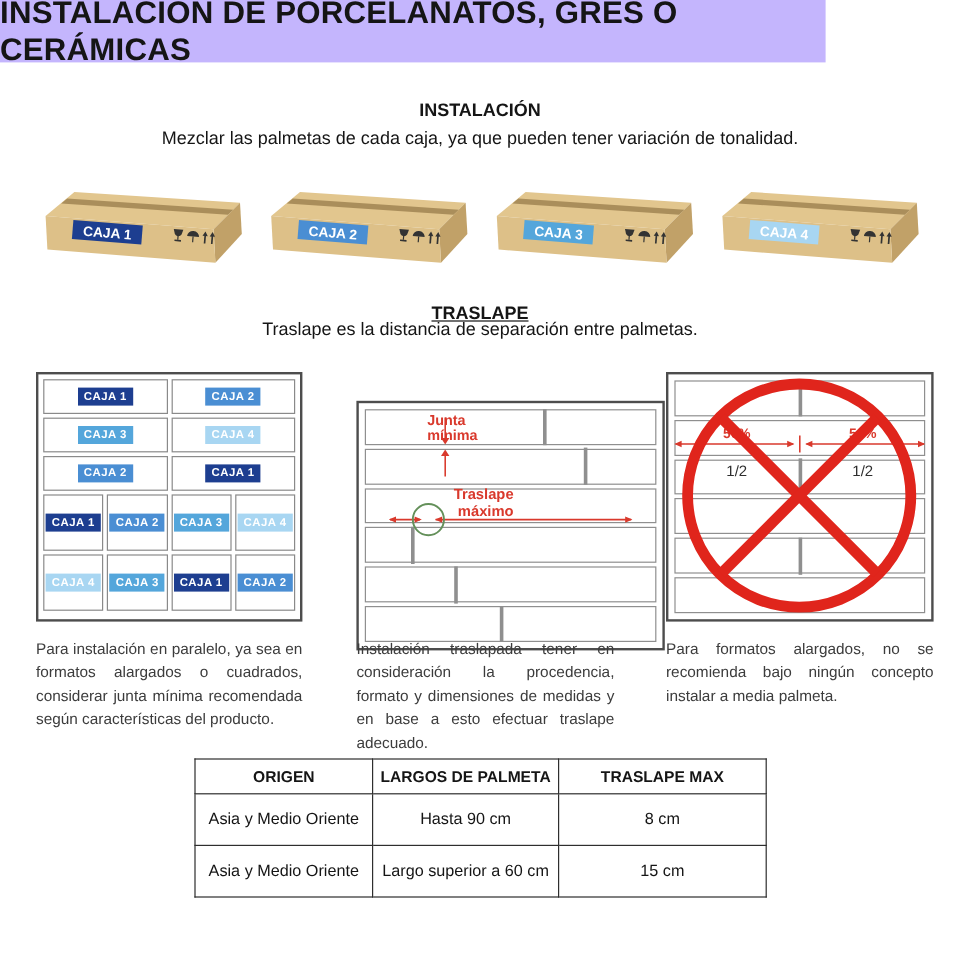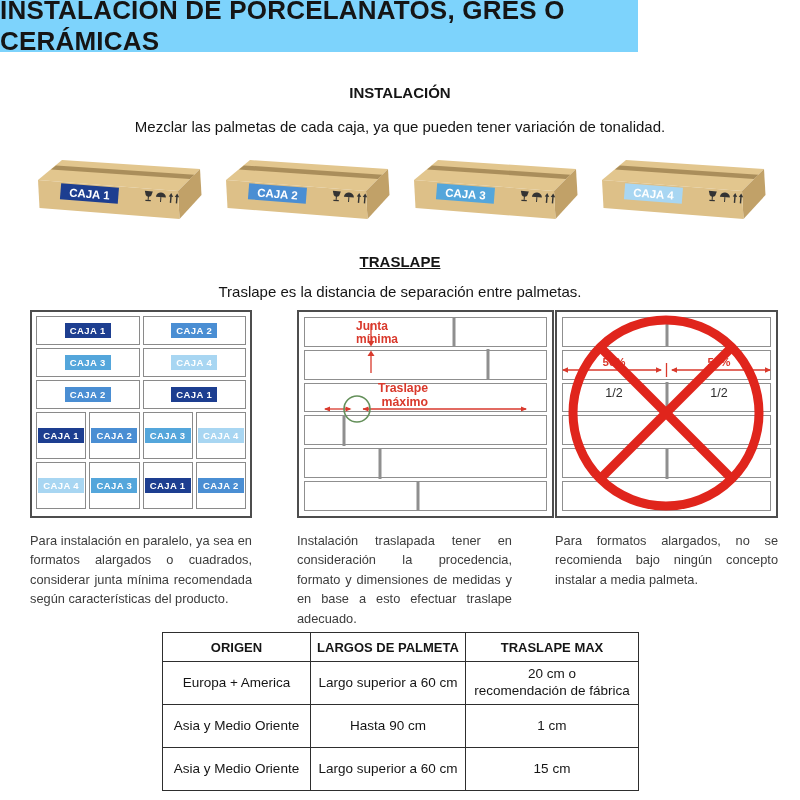--- a/index.html
+++ b/index.html
@@ -1,45 +1,45 @@
 <!DOCTYPE html>
 <html style="--red: #d9392c; --prohib: #e0251c; --green: #64905a;"><head>
 <meta charset="utf-8">
 <style>
   html,body{margin:0;padding:0;}
   body{
     width:800px;height:800px;position:relative;background:#fff;
     font-family:"Liberation Sans", sans-serif;color:#151515;overflow:hidden;
   }
   .topbar{
-    position:absolute;top:0;left:0;width:638px;height:52px;background:#7dd3fc;
+    position:absolute;top:0;left:0;width:688px;height:52px;background:#c4b5fd;
     display:flex;align-items:center;justify-content:center;
   }
   .topbar h1{margin:0;font-size:26px;font-weight:700;letter-spacing:.2px;}
   .sec-head{position:absolute;left:0;width:800px;text-align:center;font-size:15px;font-weight:700;margin:0;}
   #instalacion-heading{top:84px;}
   #traslape-heading{top:253px;text-decoration:underline;}
   .sec-sub{position:absolute;left:0;width:800px;text-align:center;font-size:15px;margin:0;}
-  #instalacion-subtitle{top:118px;}
-  #traslape-subtitle{top:283px;}
+  #instalacion-subtitle{top:107px;}
+  #traslape-subtitle{top:266px;}
   #boxes-row{
     position:absolute;top:150px;left:0;width:800px;
     display:flex;justify-content:center;gap:16px;
   }
   .panel{
     position:absolute;top:310px;height:208px;border:2px solid #4d4d4d;
     background:#fff;box-sizing:border-box;
   }
   #diagram-parallel{left:30px;width:222px;padding:4px;display:flex;flex-direction:column;gap:3px;}
   .tile-row{display:flex;gap:3px;}
   .tile-row.short{height:29px;}
   .tile-row.tall{height:47px;}
   .tile{flex:1;border:1.5px solid #8a8a8a;display:flex;align-items:center;justify-content:center;background:#fff;}
   .tile-label{color:#fff;font-size:9.5px;font-weight:700;letter-spacing:.4px;padding:2px 5px;white-space:nowrap;}
-  #diagram-staggered{left:297px;width:257px;}
+  #diagram-staggered{left:297px;width:257px;margin-top:24px;}
   #diagram-half{left:555px;width:223px;}
   .planks{position:absolute;inset:0;padding:5px;display:flex;flex-direction:column;gap:3px;box-sizing:border-box;}
   .plank-row{height:29px;position:relative;border:1.5px solid #8f8f8f;background:#fff;}
   .joint{position:absolute;top:-1.5px;bottom:-1.5px;width:3px;background:#8f8f8f;transform:translateX(-50%);}
   .overlay-svg{position:absolute;inset:0;width:100%;height:100%;z-index:4;pointer-events:none;}
   .ann{position:absolute;z-index:3;color:var(--red);font-weight:600;}
   #junta-label{left:57px;top:8px;width:52px;font-size:12px;line-height:1.12;}
   #traslape-label{left:47px;top:70px;width:82px;font-size:12.3px;line-height:1.1;text-align:right;}
   .half-ann{position:absolute;z-index:3;width:60px;text-align:center;}
   #pct-left{left:27px;top:44px;font-size:11.5px;font-weight:600;color:var(--red);}
@@ -317,29 +317,23 @@
     </colgroup>
   <thead>
       <tr id="table-head-row">
         <th>ORIGEN</th>
         <th>LARGOS DE PALMETA</th>
         <th>TRASLAPE MAX</th>
       </tr>
     </thead>
   <tbody id="table-body">
       <tr>
-        <td>Europa + America</td>
-        <td>Largo superior a 60 cm</td>
-        <td>20 cm o
-recomendación de fábrica</td>
-      </tr>
-      <tr>
         <td>Asia y Medio Oriente</td>
         <td>Hasta 90 cm</td>
-        <td>1 cm</td>
+        <td>8 cm</td>
       </tr>
       <tr>
         <td>Asia y Medio Oriente</td>
         <td>Largo superior a 60 cm</td>
         <td>15 cm</td>
       </tr>
     </tbody>
 </table>
 
 </body></html>

